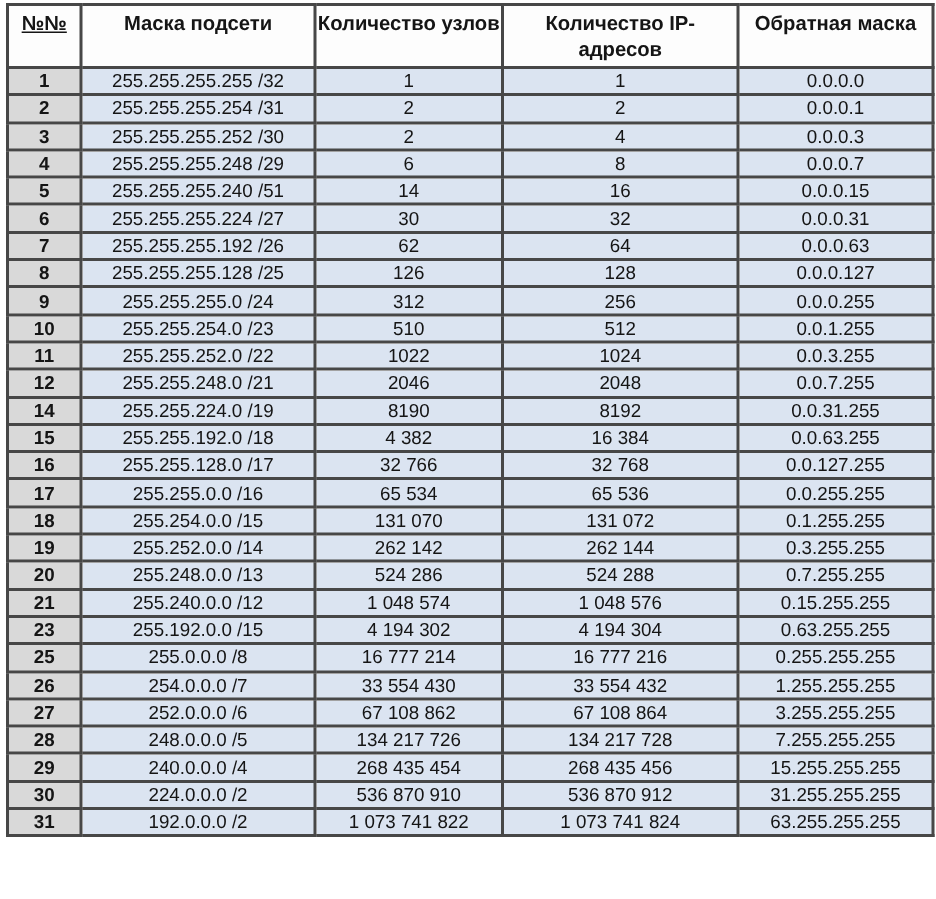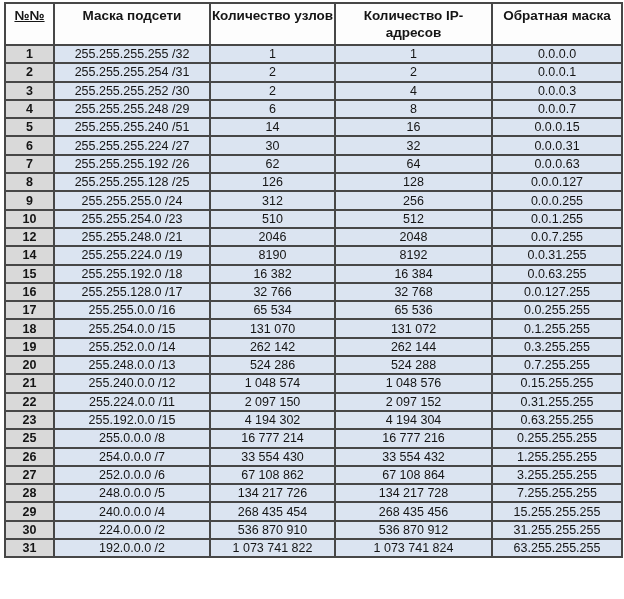--- a/index.html
+++ b/index.html
@@ -149,37 +149,44 @@
           <td data-name="cell-wildcard">0.0.0.255</td>
         </tr>
         <tr data-name="table-row">
           <td data-name="cell-num">10</td>
           <td data-name="cell-mask">255.255.254.0 /23</td>
           <td data-name="cell-hosts">510</td>
           <td data-name="cell-ips">512</td>
           <td data-name="cell-wildcard">0.0.1.255</td>
         </tr>
         <tr data-name="table-row">
+          <td data-name="cell-num">11</td>
+          <td data-name="cell-mask">255.255.252.0 /22</td>
+          <td data-name="cell-hosts">1022</td>
+          <td data-name="cell-ips">1024</td>
+          <td data-name="cell-wildcard">0.0.3.255</td>
+        </tr>
+        <tr data-name="table-row">
           <td data-name="cell-num">12</td>
           <td data-name="cell-mask">255.255.248.0 /21</td>
           <td data-name="cell-hosts">2046</td>
           <td data-name="cell-ips">2048</td>
           <td data-name="cell-wildcard">0.0.7.255</td>
         </tr>
         <tr data-name="table-row">
           <td data-name="cell-num">14</td>
           <td data-name="cell-mask">255.255.224.0 /19</td>
           <td data-name="cell-hosts">8190</td>
           <td data-name="cell-ips">8192</td>
           <td data-name="cell-wildcard">0.0.31.255</td>
         </tr>
         <tr data-name="table-row">
           <td data-name="cell-num">15</td>
           <td data-name="cell-mask">255.255.192.0 /18</td>
-          <td data-name="cell-hosts">16 382</td>
+          <td data-name="cell-hosts">4 382</td>
           <td data-name="cell-ips">16 384</td>
           <td data-name="cell-wildcard">0.0.63.255</td>
         </tr>
         <tr data-name="table-row">
           <td data-name="cell-num">16</td>
           <td data-name="cell-mask">255.255.128.0 /17</td>
           <td data-name="cell-hosts">32 766</td>
           <td data-name="cell-ips">32 768</td>
           <td data-name="cell-wildcard">0.0.127.255</td>
         </tr>
@@ -212,27 +219,20 @@
           <td data-name="cell-wildcard">0.7.255.255</td>
         </tr>
         <tr data-name="table-row">
           <td data-name="cell-num">21</td>
           <td data-name="cell-mask">255.240.0.0 /12</td>
           <td data-name="cell-hosts">1 048 574</td>
           <td data-name="cell-ips">1 048 576</td>
           <td data-name="cell-wildcard">0.15.255.255</td>
         </tr>
         <tr data-name="table-row">
-          <td data-name="cell-num">22</td>
-          <td data-name="cell-mask">255.224.0.0 /11</td>
-          <td data-name="cell-hosts">2 097 150</td>
-          <td data-name="cell-ips">2 097 152</td>
-          <td data-name="cell-wildcard">0.31.255.255</td>
-        </tr>
-        <tr data-name="table-row">
           <td data-name="cell-num">23</td>
           <td data-name="cell-mask">255.192.0.0 /15</td>
           <td data-name="cell-hosts">4 194 302</td>
           <td data-name="cell-ips">4 194 304</td>
           <td data-name="cell-wildcard">0.63.255.255</td>
         </tr>
         <tr data-name="table-row">
           <td data-name="cell-num">25</td>
           <td data-name="cell-mask">255.0.0.0 /8</td>
           <td data-name="cell-hosts">16 777 214</td>

